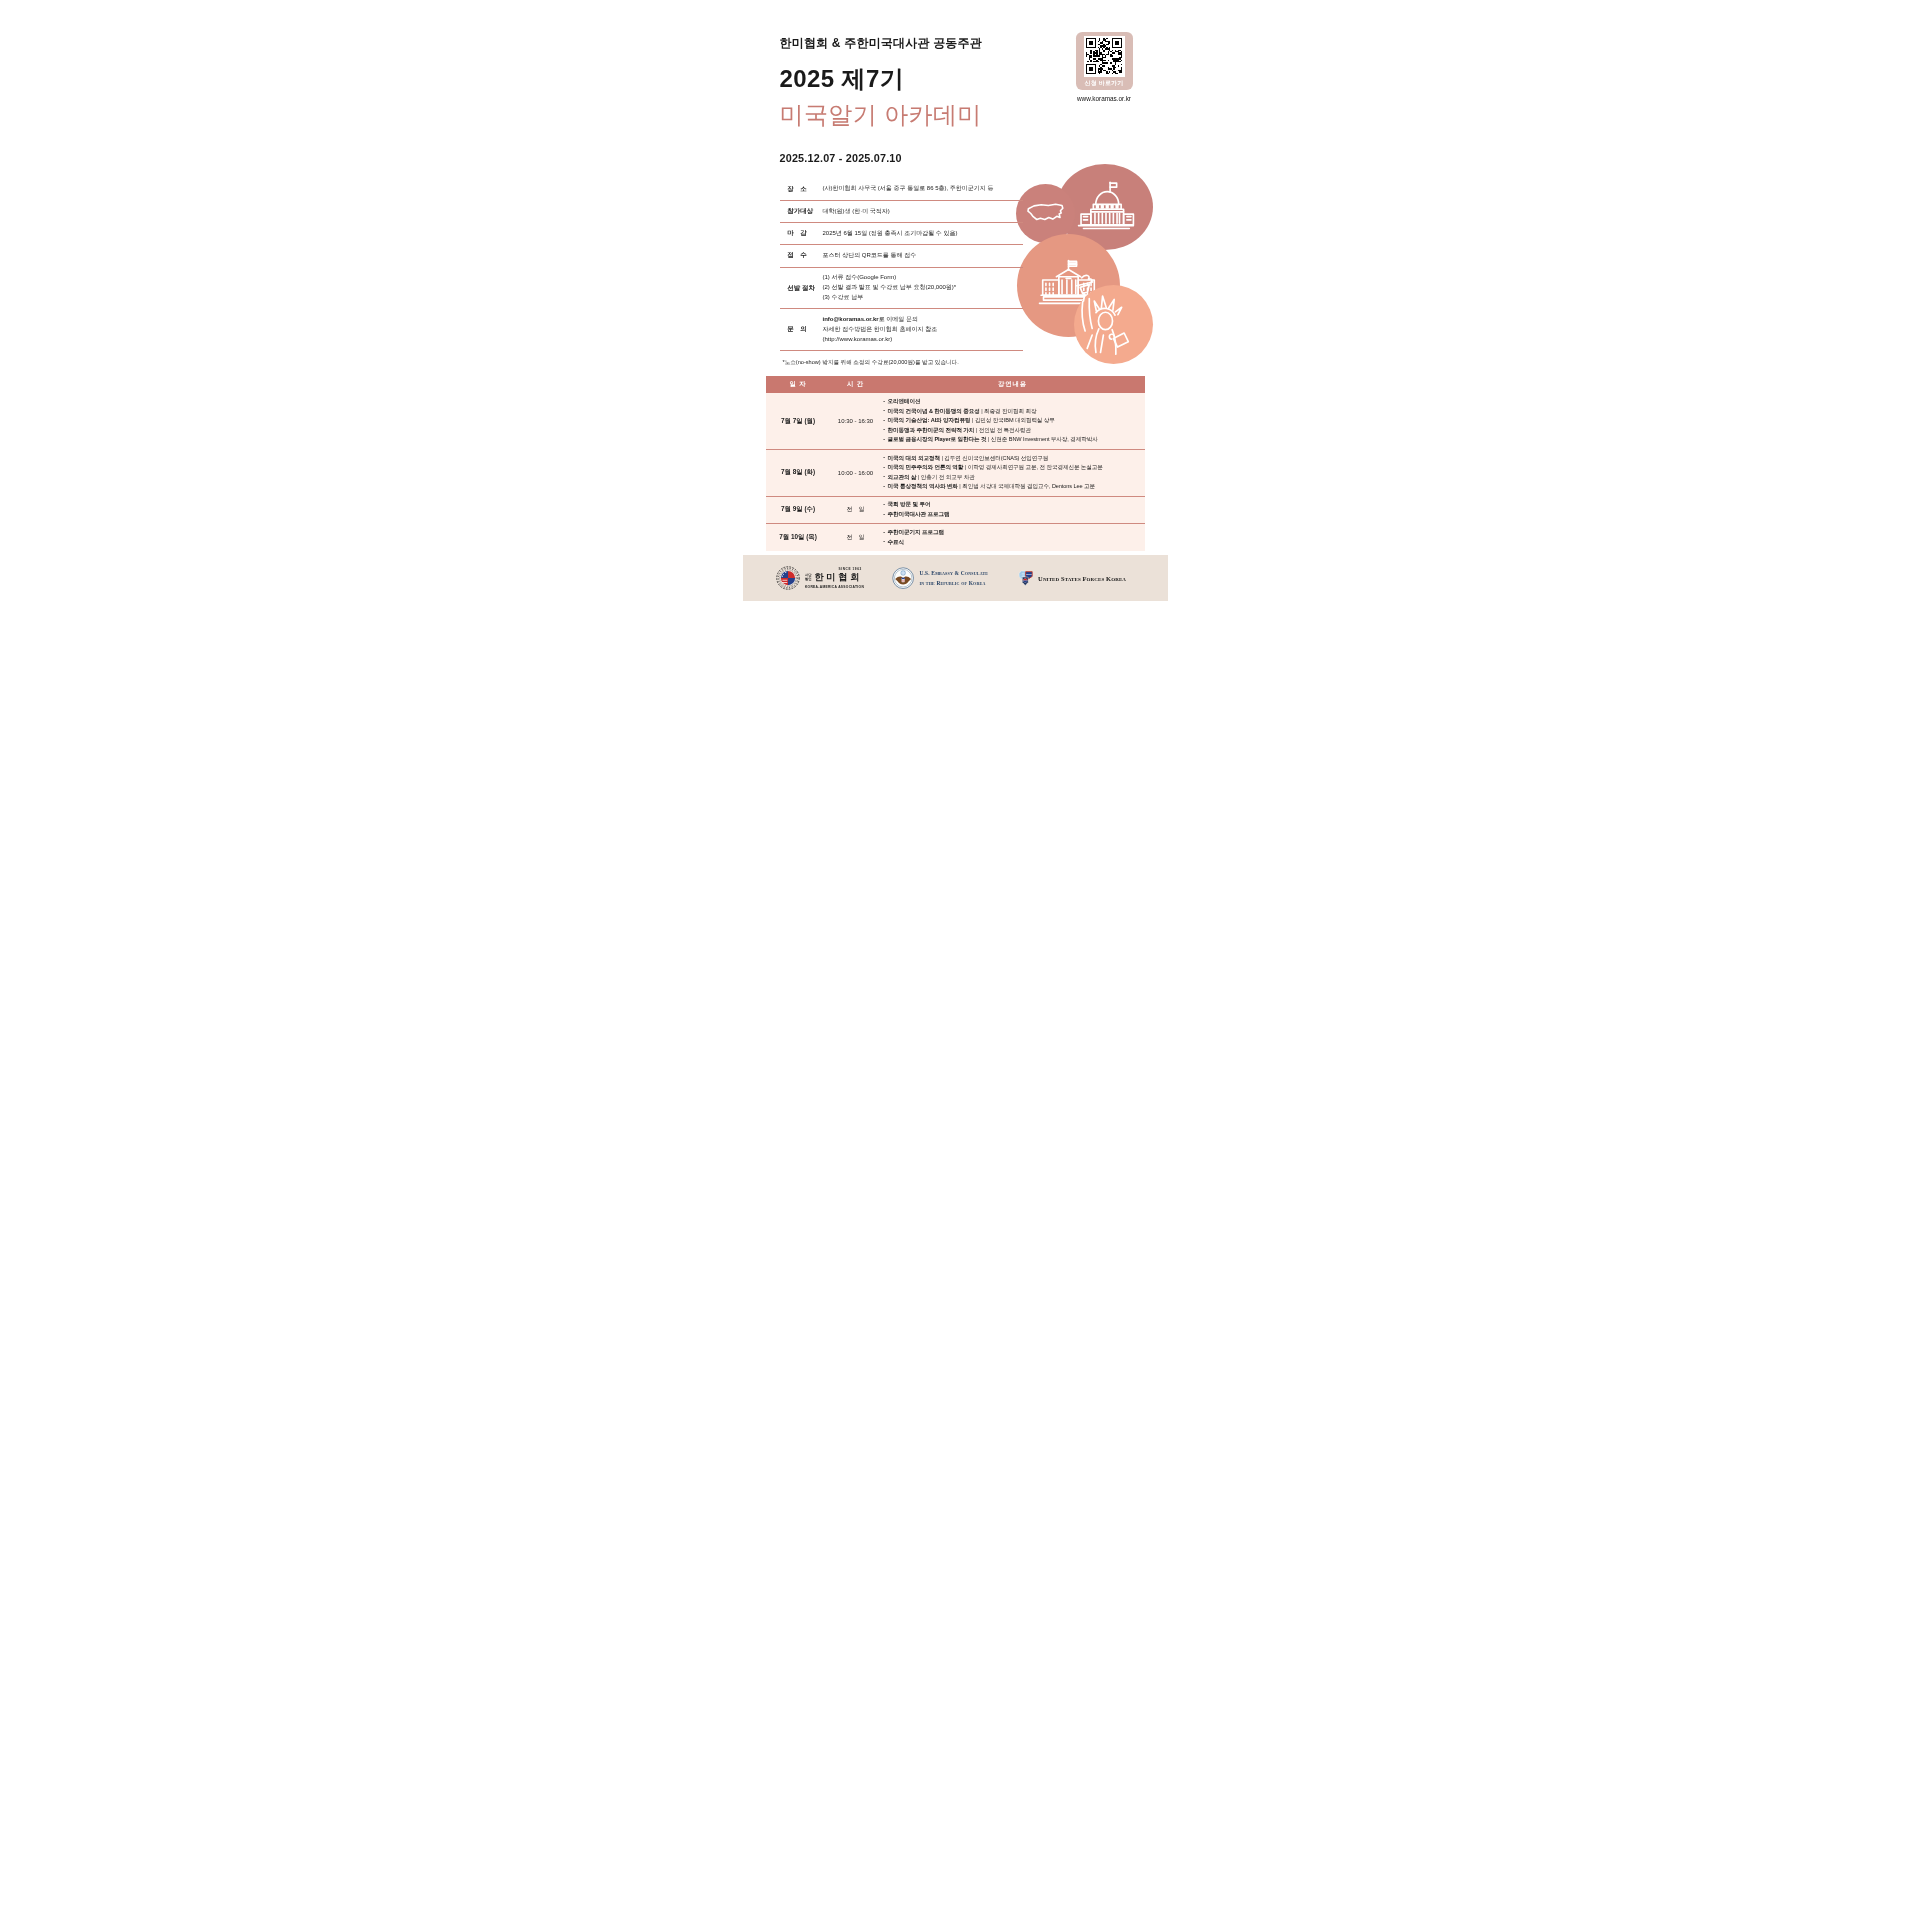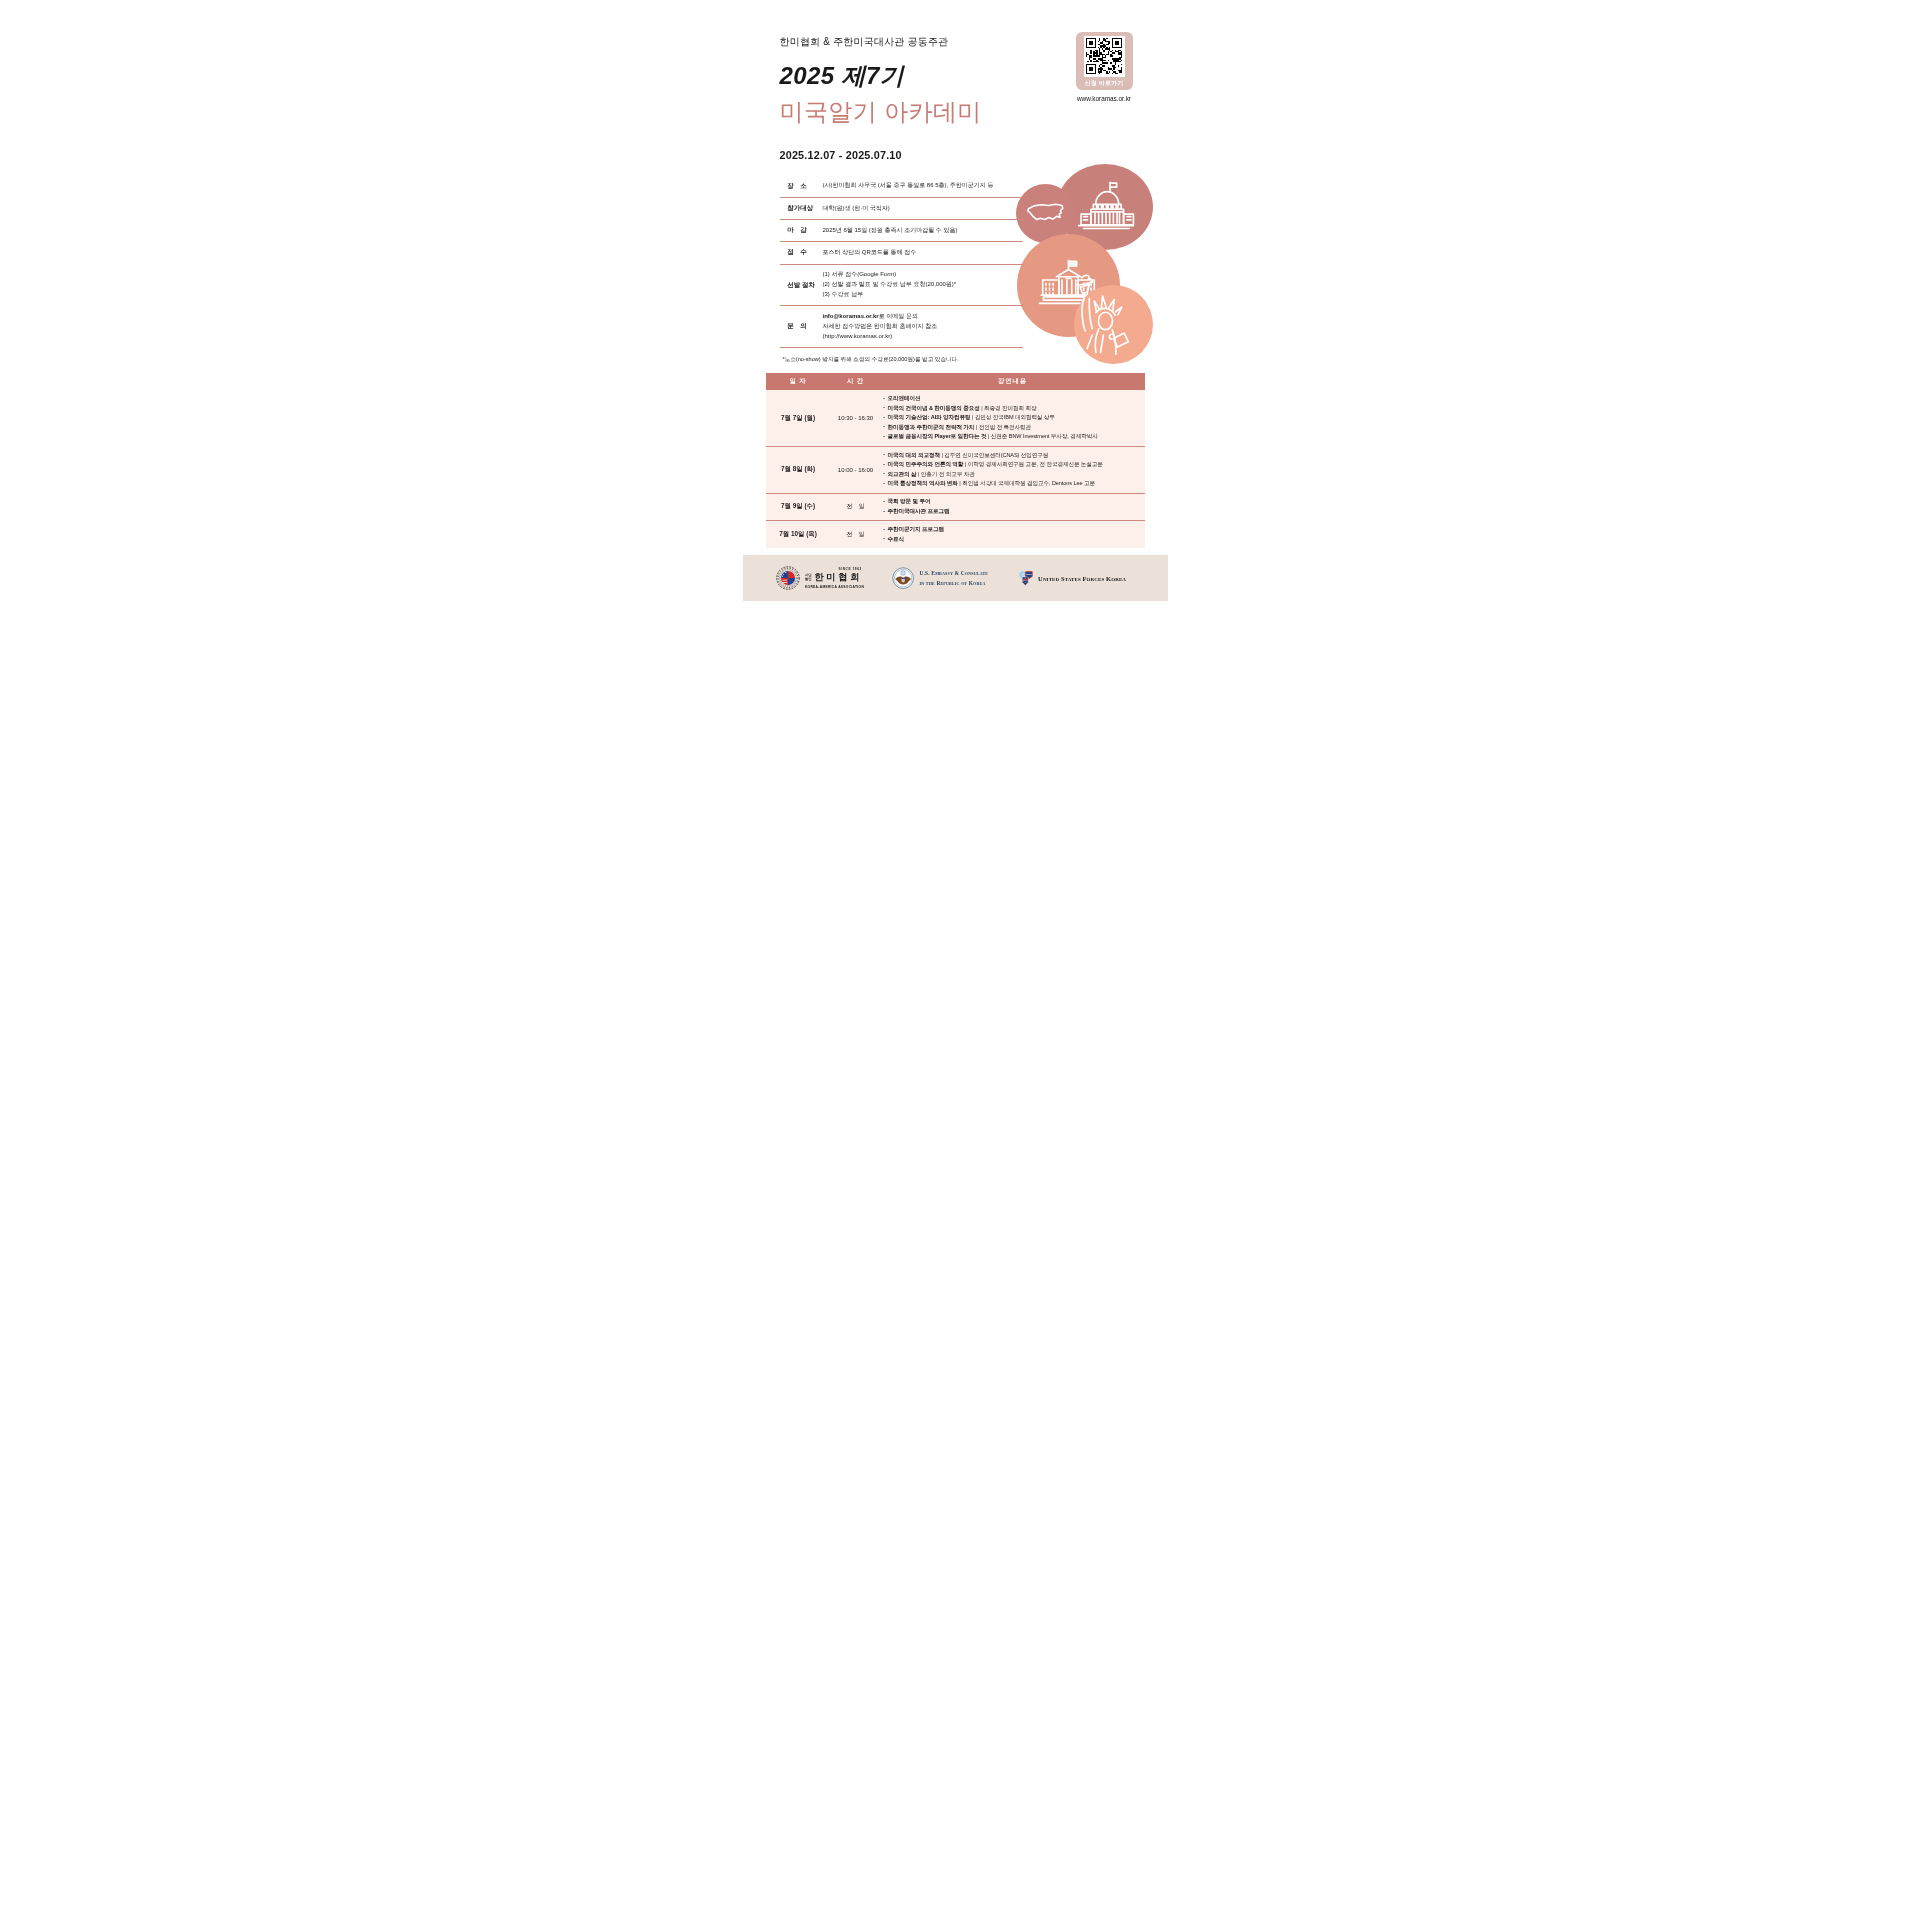--- a/index.html
+++ b/index.html
@@ -18,22 +18,22 @@
   .circle{position:absolute;border-radius:50%;}
   .c-capitol{left:314px;top:164px;width:96px;height:86px;background:var(--circle-dark);}
   .c-map{left:273px;top:184px;width:59px;height:59px;background:var(--circle-map);}
   .c-wh{left:274px;top:234px;width:103px;height:103px;background:var(--circle-mid);}
   .c-lib{left:331px;top:285px;width:79px;height:79px;background:var(--circle-light);}
   .circle svg{position:absolute;}
   .icon-stroke{fill:none;stroke:#fff;stroke-width:4;stroke-linecap:round;stroke-linejoin:round;}
 
   
   .head{position:relative;z-index:1;padding:35px 0 0 37px;}
-  .cohost{font-size:10px;font-weight:400;letter-spacing:0.2px;}
-  .title-black{margin-top:10.8px;font-size:24px;font-weight:800;letter-spacing:0.4px;font-style:italic;}
+  .cohost{font-size:12px;font-weight:700;letter-spacing:0.2px;}
+  .title-black{margin-top:10.8px;font-size:24px;font-weight:800;letter-spacing:0.4px;}
   .title-accent{margin-top:4px;font-size:24px;font-weight:400;color:var(--accent);letter-spacing:0.4px;}
   .daterange{margin-top:21.6px;font-size:10.8px;font-weight:700;letter-spacing:0.2px;}
 
   
   .qr-wrap{position:absolute;top:32px;right:35px;z-index:2;width:57px;text-align:center;}
   .qr-plate{width:57px;height:58px;background:var(--qr-plate);border-radius:6.2px;padding:4.2px 4.2px 2.3px;}
   .qr-box{width:41px;height:41px;background:#fff;margin:0 auto;padding:2.3px;}
   .qr-box svg{width:36px;height:36px;display:block;}
   .qr-caption{color:#fff;font-size:6px;font-weight:600;margin-top:1.9px;letter-spacing:0.2px;}
   .qr-url{margin-top:5px;font-size:6.4px;font-weight:500;color:#111;}

